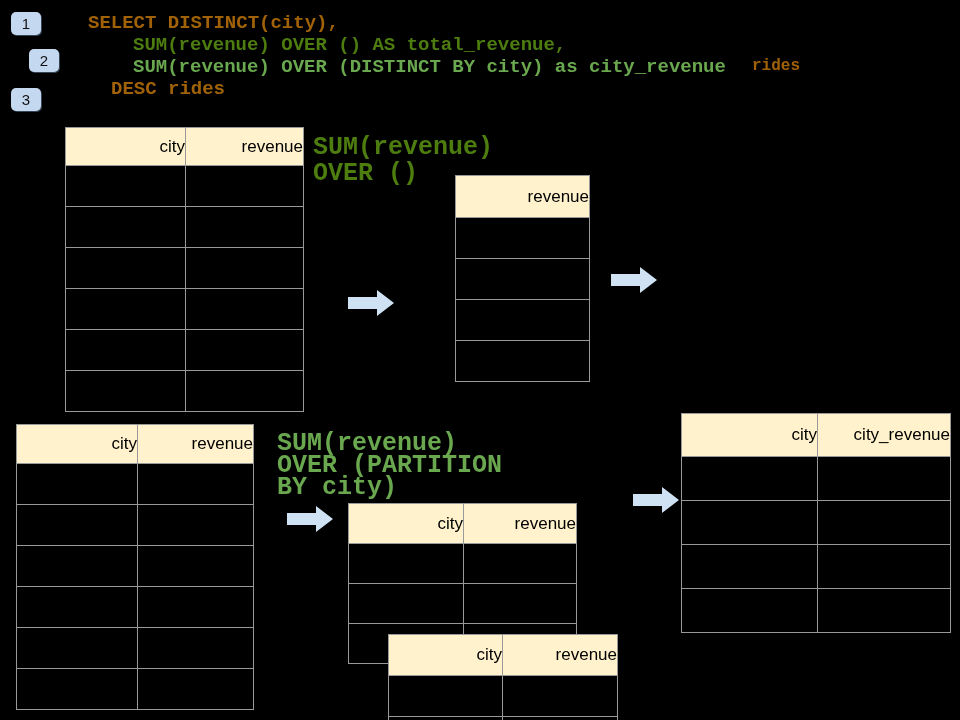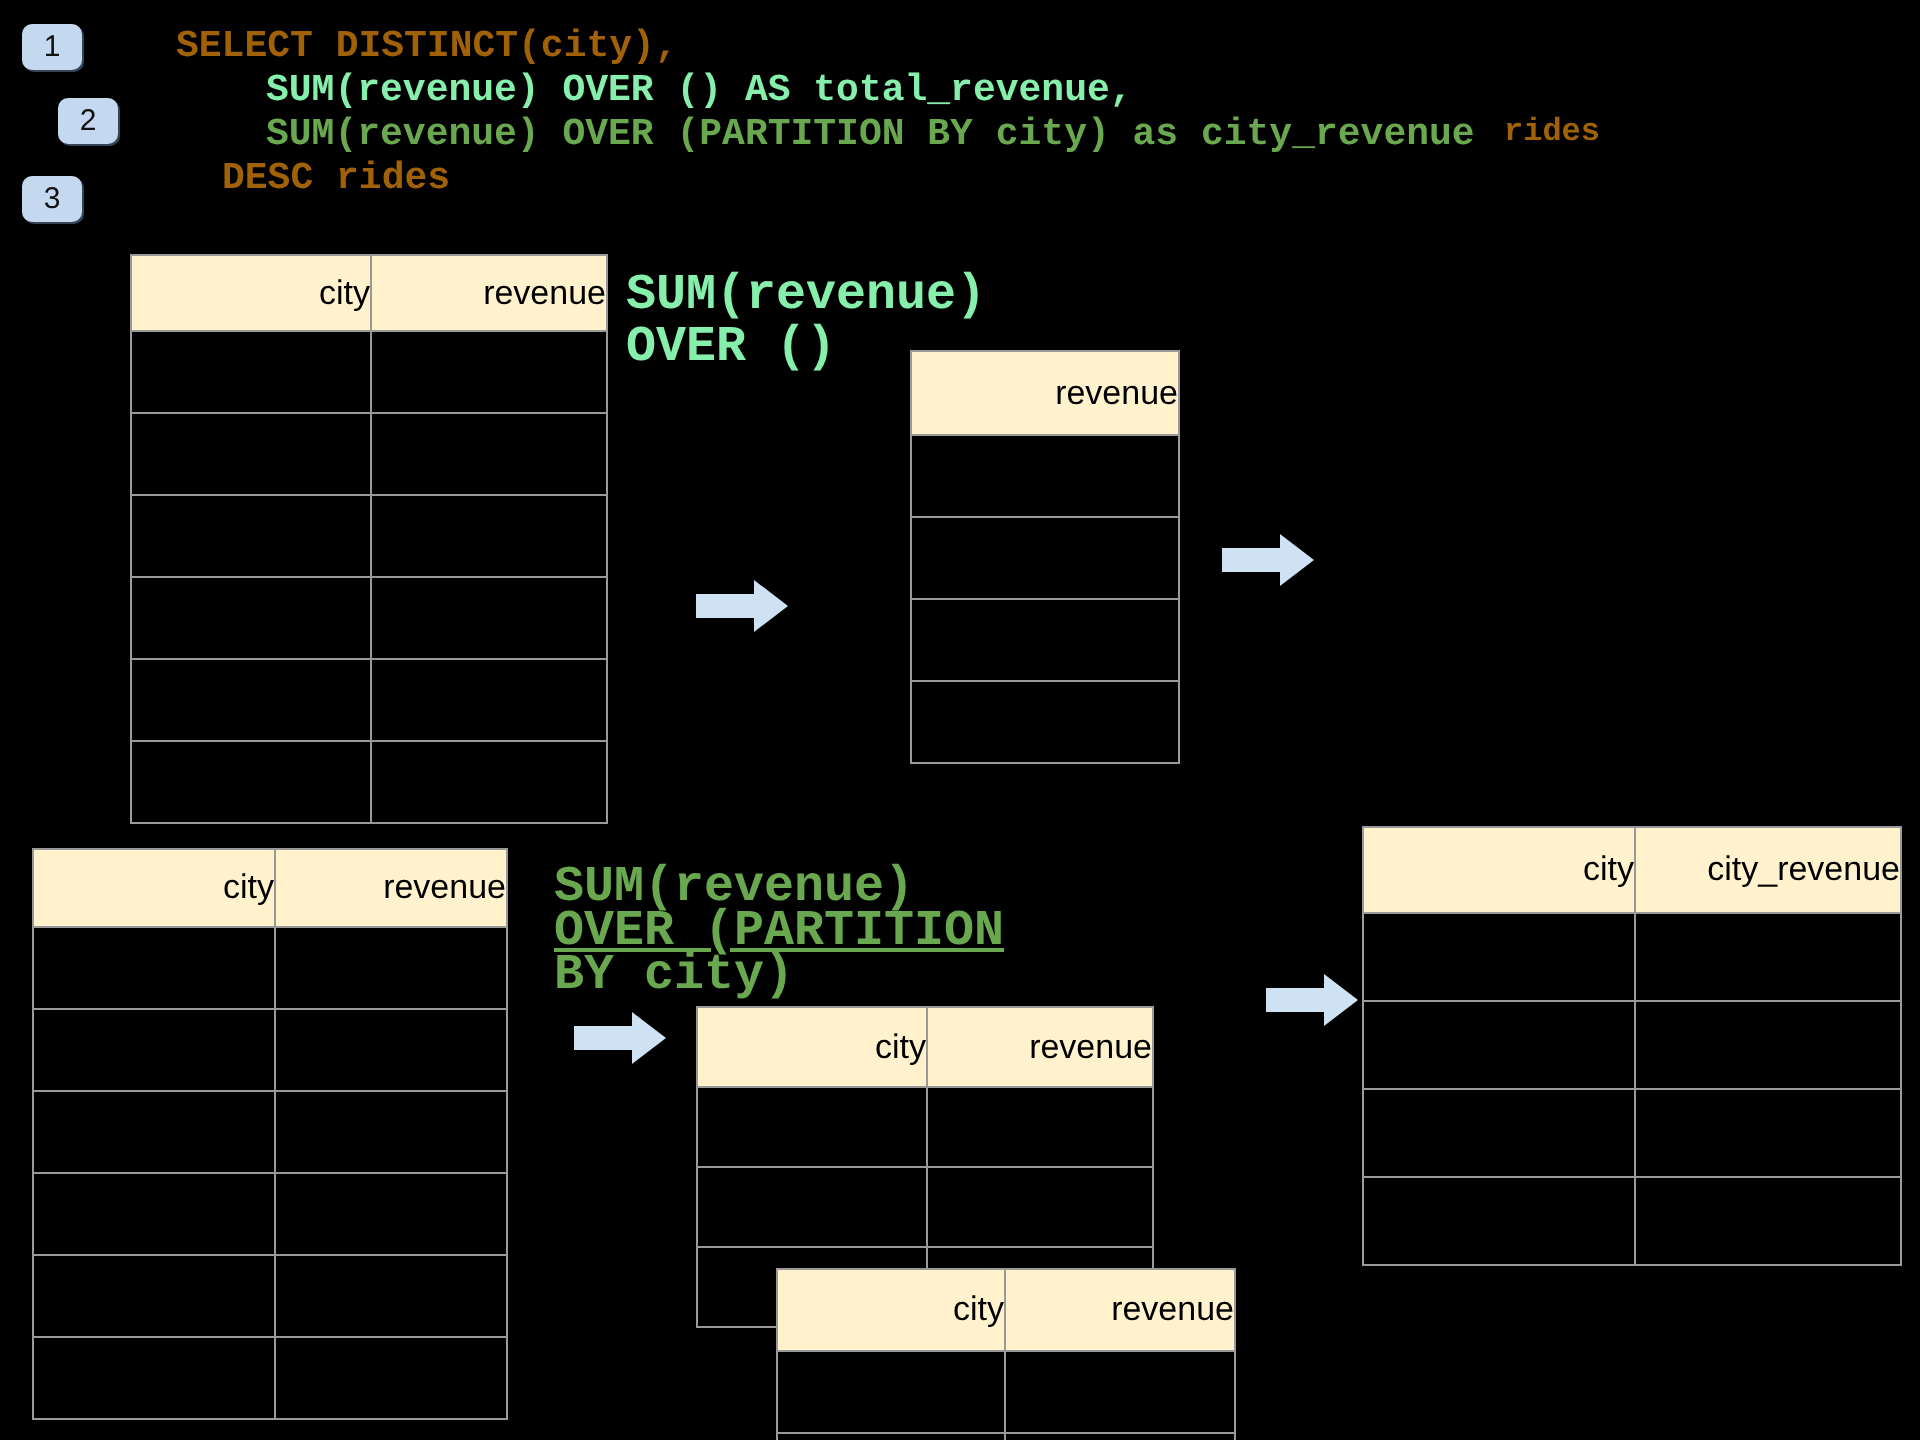--- a/index.html
+++ b/index.html
@@ -19,41 +19,41 @@
     position: absolute;
     font-family: "Liberation Mono", monospace;
     font-weight: bold;
     white-space: pre;
   }
   .code-line { font-size: 19px; line-height: 22px; }
   .annotation-line { font-size: 25px; line-height: 22px; }
   .note-line { font-size: 16px; line-height: 21px; }
 
   .purple { color: #a16207; }
-  .red    { color: #86efac; }
+  .red    { color: #4d7c0f; }
   .green  { color: #6aa84f; }
 
   
   #code-l1 { left: 88px;  top: 12px; }
   #code-l2 { left: 133px; top: 34px; }
   #code-l3 { left: 133px; top: 56px; }
   #code-l4 { left: 111px; top: 78px; }
   #code-l5 { left: 111px; top: 100px; }
 
   
   #note-l1 { left: 752px; top: 35px; }
   #note-l2 { left: 752px; top: 56px; }
 
   
   #ann-total-1 { left: 313px; top: 137px; }
   #ann-total-2 { left: 313px; top: 163px; }
 
   
   #ann-part-1 { left: 277px; top: 433px; }
-  #ann-part-2 { left: 277px; top: 455px; text-decoration: underline; }
+  #ann-part-2 { left: 277px; top: 455px; }
   #ann-part-3 { left: 277px; top: 477px; }
 
   
   .badge {
     position: absolute;
     width: 30px;
     height: 23px;
     background: #c4d9ef;
     border-radius: 5px;
     color: #111;
@@ -128,21 +128,21 @@
 <body>
 
 <div class="canvas">
 
   <div class="badge" id="badge-1">1</div>
   <div class="badge" id="badge-2">2</div>
   <div class="badge" id="badge-3">3</div>
 
   <div class="code-line purple" id="code-l1">SELECT DISTINCT(city),</div>
   <div class="code-line red" id="code-l2">SUM(revenue) OVER () AS total_revenue,</div>
-  <div class="code-line green" id="code-l3">SUM(revenue) OVER (PARTITION BY city) as city_revenue</div>
+  <div class="code-line green" id="code-l3">SUM(revenue) OVER (DISTINCT BY city) as city_revenue</div>
   <div class="code-line purple" id="code-l4">DESC rides</div>
 
   <div class="note-line purple" id="note-l2">rides</div>
 
   <div class="annotation-line red" id="ann-total-1">SUM(revenue)</div>
   <div class="annotation-line red" id="ann-total-2">OVER ()</div>
 
   <div class="annotation-line green" id="ann-part-1">SUM(revenue)</div>
   <div class="annotation-line green" id="ann-part-2">OVER (PARTITION</div>
   <div class="annotation-line green" id="ann-part-3">BY city)</div>

